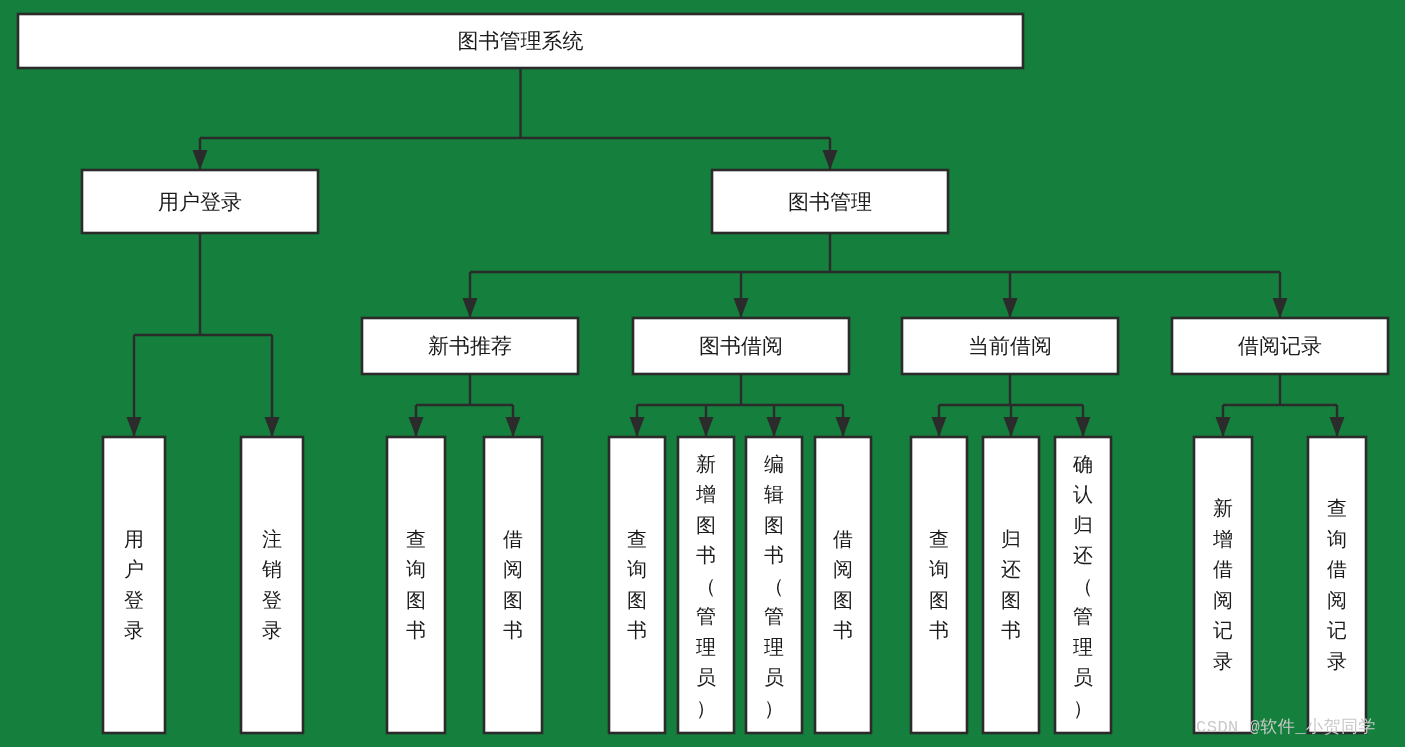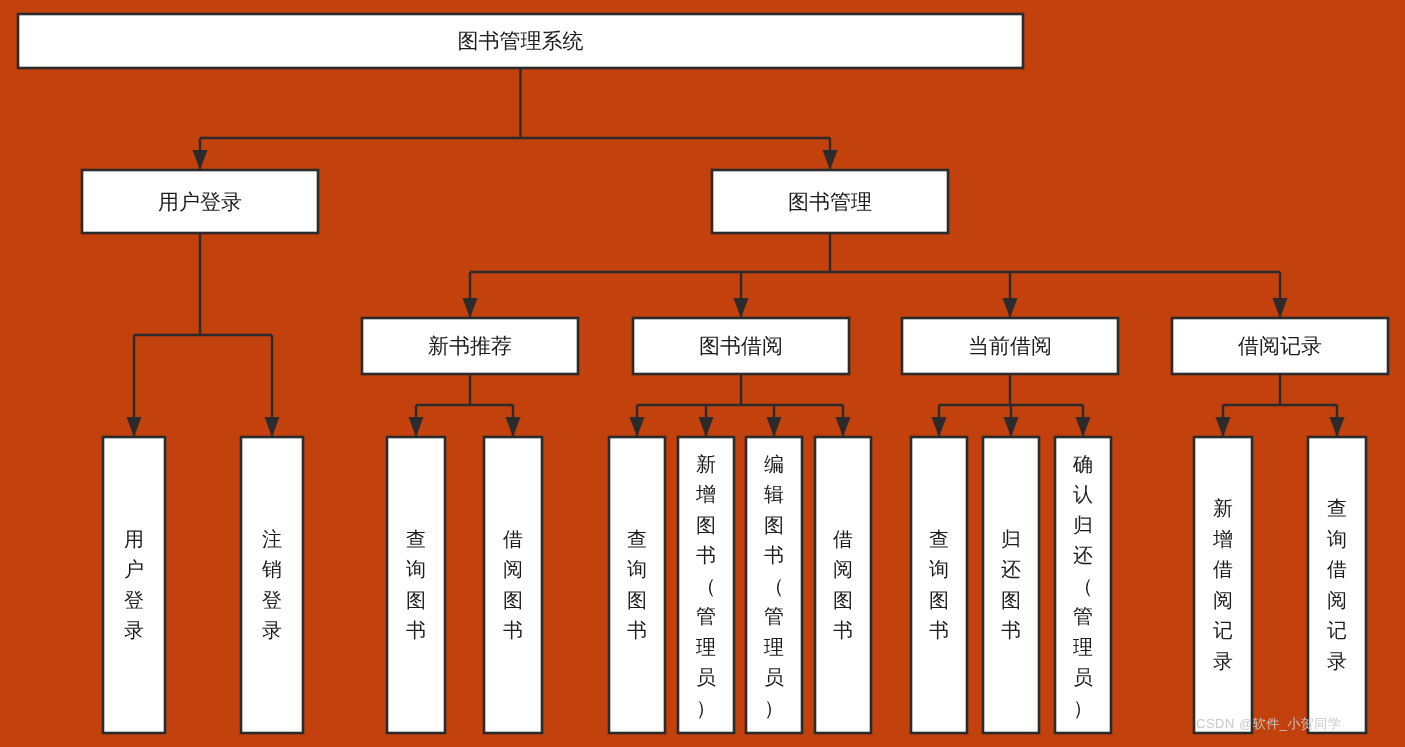--- a/index.html
+++ b/index.html
@@ -10,21 +10,21 @@
   body {
     width: 1405px;
     height: 747px;
     font-family: "DejaVu Sans", "Liberation Sans", sans-serif;
     overflow: hidden;
   }
   #diagram-root {
     position: relative;
     width: 1405px;
     height: 747px;
-    background: #c2410c;
+    background: #15803d;
   }
   svg.tree-canvas {
     position: absolute;
     top: 0;
     left: 0;
     width: 1405px;
     height: 747px;
     display: block;
   }
   .node-rect {
@@ -50,22 +50,22 @@
     dominant-baseline: middle;
   }
   .node-label-v {
     font-family: "DejaVu Sans", "Liberation Sans", sans-serif;
     font-size: 20px;
     fill: #1b1b1b;
     text-anchor: middle;
   }
   .watermark-text {
     position: absolute;
-    font-family: Liberation Sans, sans-serif;
-    font-size: 13px;
+    font-family: Liberation Mono, monospace;
+    font-size: 17px;
     color: #c9c9c9;
     white-space: nowrap;
     letter-spacing: 0.5px;
     user-select: none;
   }
 </style>
 </head>
 <body>
 
 <div id="diagram-root">

